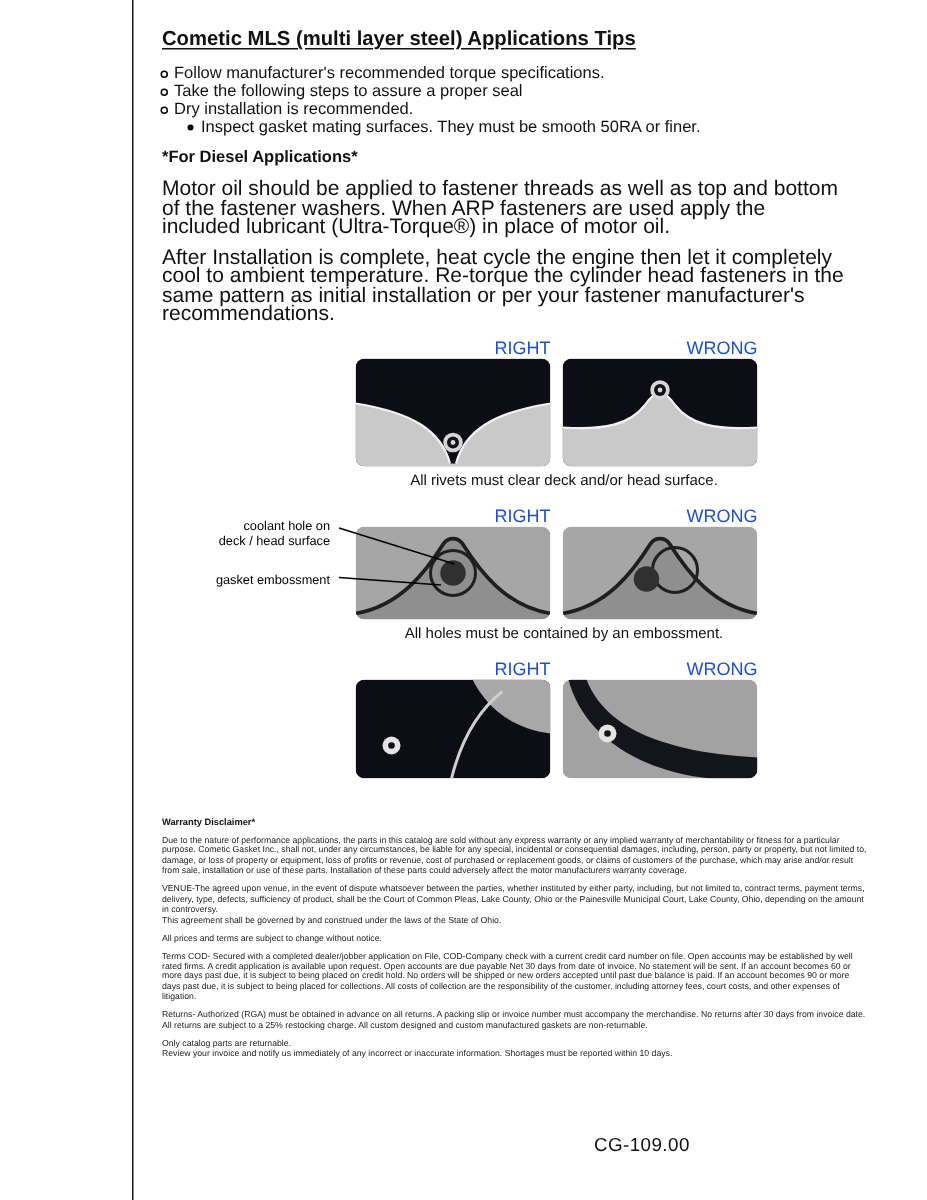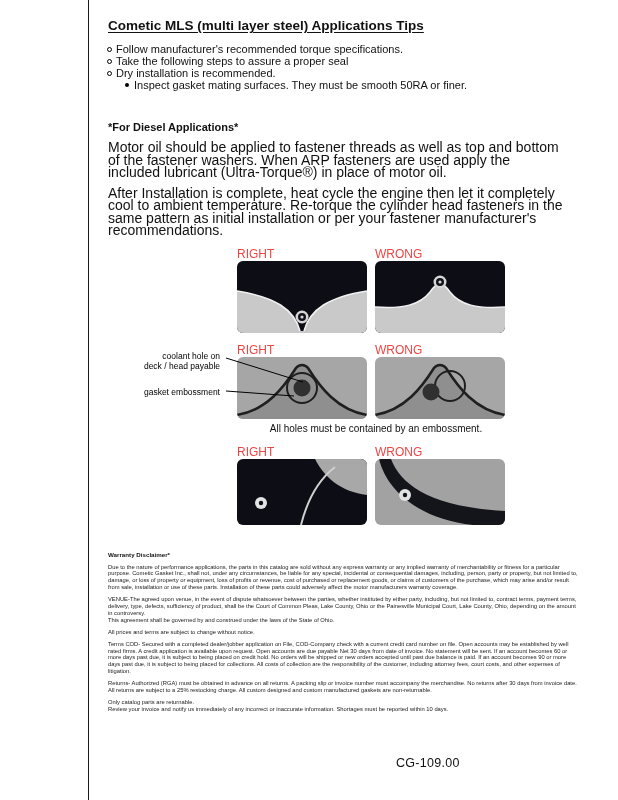--- a/index.html
+++ b/index.html
@@ -18,28 +18,28 @@
   .tips li::before {
     content:""; position:absolute; left:-9px; top:3.5px; width:3px; height:3px;
     border:1px solid #000; border-radius:50%;
   }
   .subtips li { margin-left:26px; }
   .subtips li::before {
     content:""; position:absolute; left:-9px; top:4px; width:4px; height:4px;
     background:#000; border-radius:50%;
   }
 
-  .diesel-heading { font-size:11px; font-weight:bold; margin:30px 0 0 0; }
+  .diesel-heading { font-size:11px; font-weight:bold; margin:8px 0 0 0; }
   .para { font-size:14px; line-height:12.5px; width:458px; margin:8px 0 0 0; }
   .note { font-size:9.5px; line-height:12.5px; margin:8px 0 0 0; }
 
   .figure { position:relative; margin-top:10px; }
   .fig-row { display:flex; justify-content:center; gap:8px; transform:translateX(28px); }
   .panel-wrap { width:130px; }
-  .panel-label { text-align:left; font-size:12px; color:#ef4444; height:14px; line-height:14px; }
+  .panel-label { text-align:right; font-size:12px; color:#1d4ed8; height:14px; line-height:14px; }
   .panel { width:130px; border-radius:6px; overflow:hidden; line-height:0; }
   .caption { font-size:10px; line-height:13px; margin-top:3px; margin-left:134px; width:268px; }
   .caption.center { text-align:center; }
   .caption.left { text-align:left; }
 
   .ann { position:absolute; left:0; width:112px; text-align:right; font-size:8.5px; line-height:10px; color:#000; }
   .ann1 { top:8px; }
   .ann2 { top:44px; }
   .connector { position:absolute; left:0; top:0; pointer-events:none; }
 
@@ -98,20 +98,21 @@
               <path d="M0,46 C28,48 45,44 55,31 C59,25 62,23 65,23 C68,23 71,25 75,31 C85,44 102,48 130,46" stroke="#f2f2f2" stroke-width="1.5" fill="none"></path>
               <g>
                 <circle cx="65" cy="21" r="6.5" fill="#d6d6d6"></circle>
                 <circle cx="65" cy="21" r="4" fill="#12121a"></circle>
                 <circle cx="65" cy="21" r="1.6" fill="#d6d6d6"></circle>
               </g>
             </svg>
           </div>
         </div>
       </div>
+      <div class="caption center">All rivets must clear deck and/or head surface.</div>
     </div>
 
     <div class="figure">
       <div class="fig-row">
         <div class="panel-wrap">
           <div class="panel-label">RIGHT</div>
           <div class="panel">
             <svg width="130" height="62" viewBox="0 0 130 62">
               <rect width="130" height="62" fill="#a6a6a6"></rect>
               <path d="M0,58 C30,53 47,30 59,11 C62,7 68,7 71,11 C83,30 100,53 130,58 L130,62 L0,62 Z" fill="#8f8f8f"></path>
@@ -137,21 +138,21 @@
               </g>
               <g>
                 <circle cx="56" cy="35" r="8.5" fill="#303030"></circle>
               </g>
             </svg>
           </div>
         </div>
       </div>
       <div class="ann ann1">
         <div>coolant hole on</div>
-        <div>deck / head payable</div>
+        <div>deck / head surface</div>
       </div>
       <div class="ann ann2">gasket embossment</div>
       <svg class="connector" width="470" height="76">
         <line x1="118" y1="15" x2="195" y2="39" stroke="#000" stroke-width="1"></line>
         <line x1="118" y1="48" x2="186" y2="53" stroke="#000" stroke-width="1"></line>
       </svg>
       <div class="caption center">All holes must be contained by an embossment.</div>
     </div>
 
     <div class="figure">

